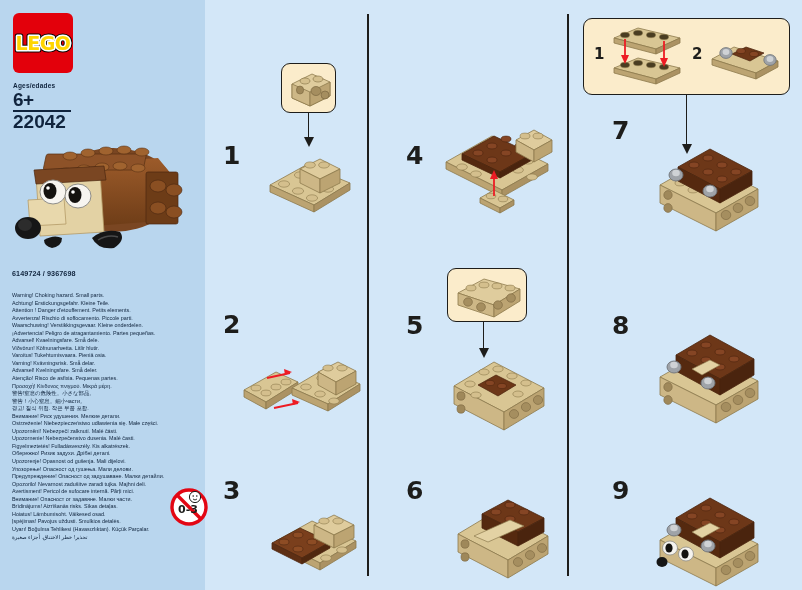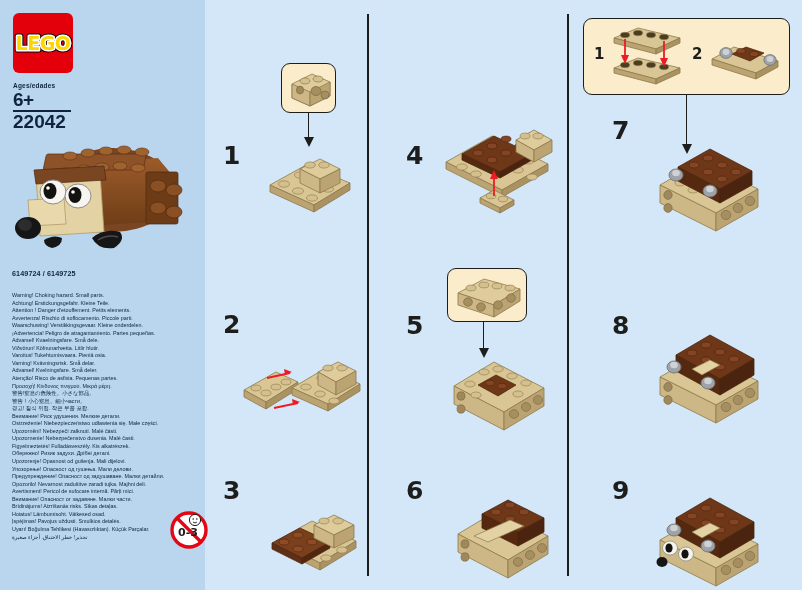--- a/index.html
+++ b/index.html
@@ -56,21 +56,21 @@
   #warning-block {
     position: absolute; left: 12px; top: 292px;
     width: 180px;
   }
   #warning-block .wl {
     font-size: 5.4px; line-height: 7.55px;
     color: #10243d; white-space: nowrap;
     font-family: "Liberation Sans", sans-serif;
   }
   #no-03-icon {
-    position: absolute; left: 169px; top: 509px;
+    position: absolute; left: 169px; top: 486px;
     width: 40px; height: 42px;
   }
 
   
   .vdiv {
     position: absolute; top: 14px; width: 1.6px; height: 562px;
     background: #1d1d1b;
   }
 
   
@@ -188,21 +188,21 @@
 
         <ellipse cx="20" cy="100" rx="13" ry="11" fill="#161616"></ellipse>
         <ellipse cx="17" cy="97" rx="7" ry="6" fill="#2c2c2c"></ellipse>
 
         <path d="M84 110 Q96 100 112 104 Q118 112 106 120 Q90 122 84 110 Z" fill="#161616"></path>
         <path d="M90 112 Q100 106 110 109" stroke="#4a4a4a" stroke-width="1.4" fill="none"></path>
         <path d="M36 112 Q46 106 54 110 Q54 118 44 120 Q36 118 36 112 Z" fill="#161616"></path>
       </svg>
     </div>
 
-    <div class="part-codes">6149724 / 6149725</div>
+    <div class="part-codes">6149724 / 9367698</div>
 
     <div id="warning-block">
         <div class="wl">Warning! Choking hazard. Small parts.</div>
         <div class="wl">Achtung! Erstickungsgefahr. Kleine Teile.</div>
         <div class="wl">Attention ! Danger d'etouffement. Petits elements.</div>
         <div class="wl">Avvertenza! Rischio di soffocamento. Piccole parti.</div>
         <div class="wl">Waarschuwing! Verstikkingsgevaar. Kleine onderdelen.</div>
         <div class="wl">¡Advertencia! Peligro de atragantamiento. Partes pequeñas.</div>
         <div class="wl">Advarsel! Kvaelningsfare. Små dele.</div>
         <div class="wl">Viðvörun! Köfnunarhætta. Litlir hlutir.</div>

